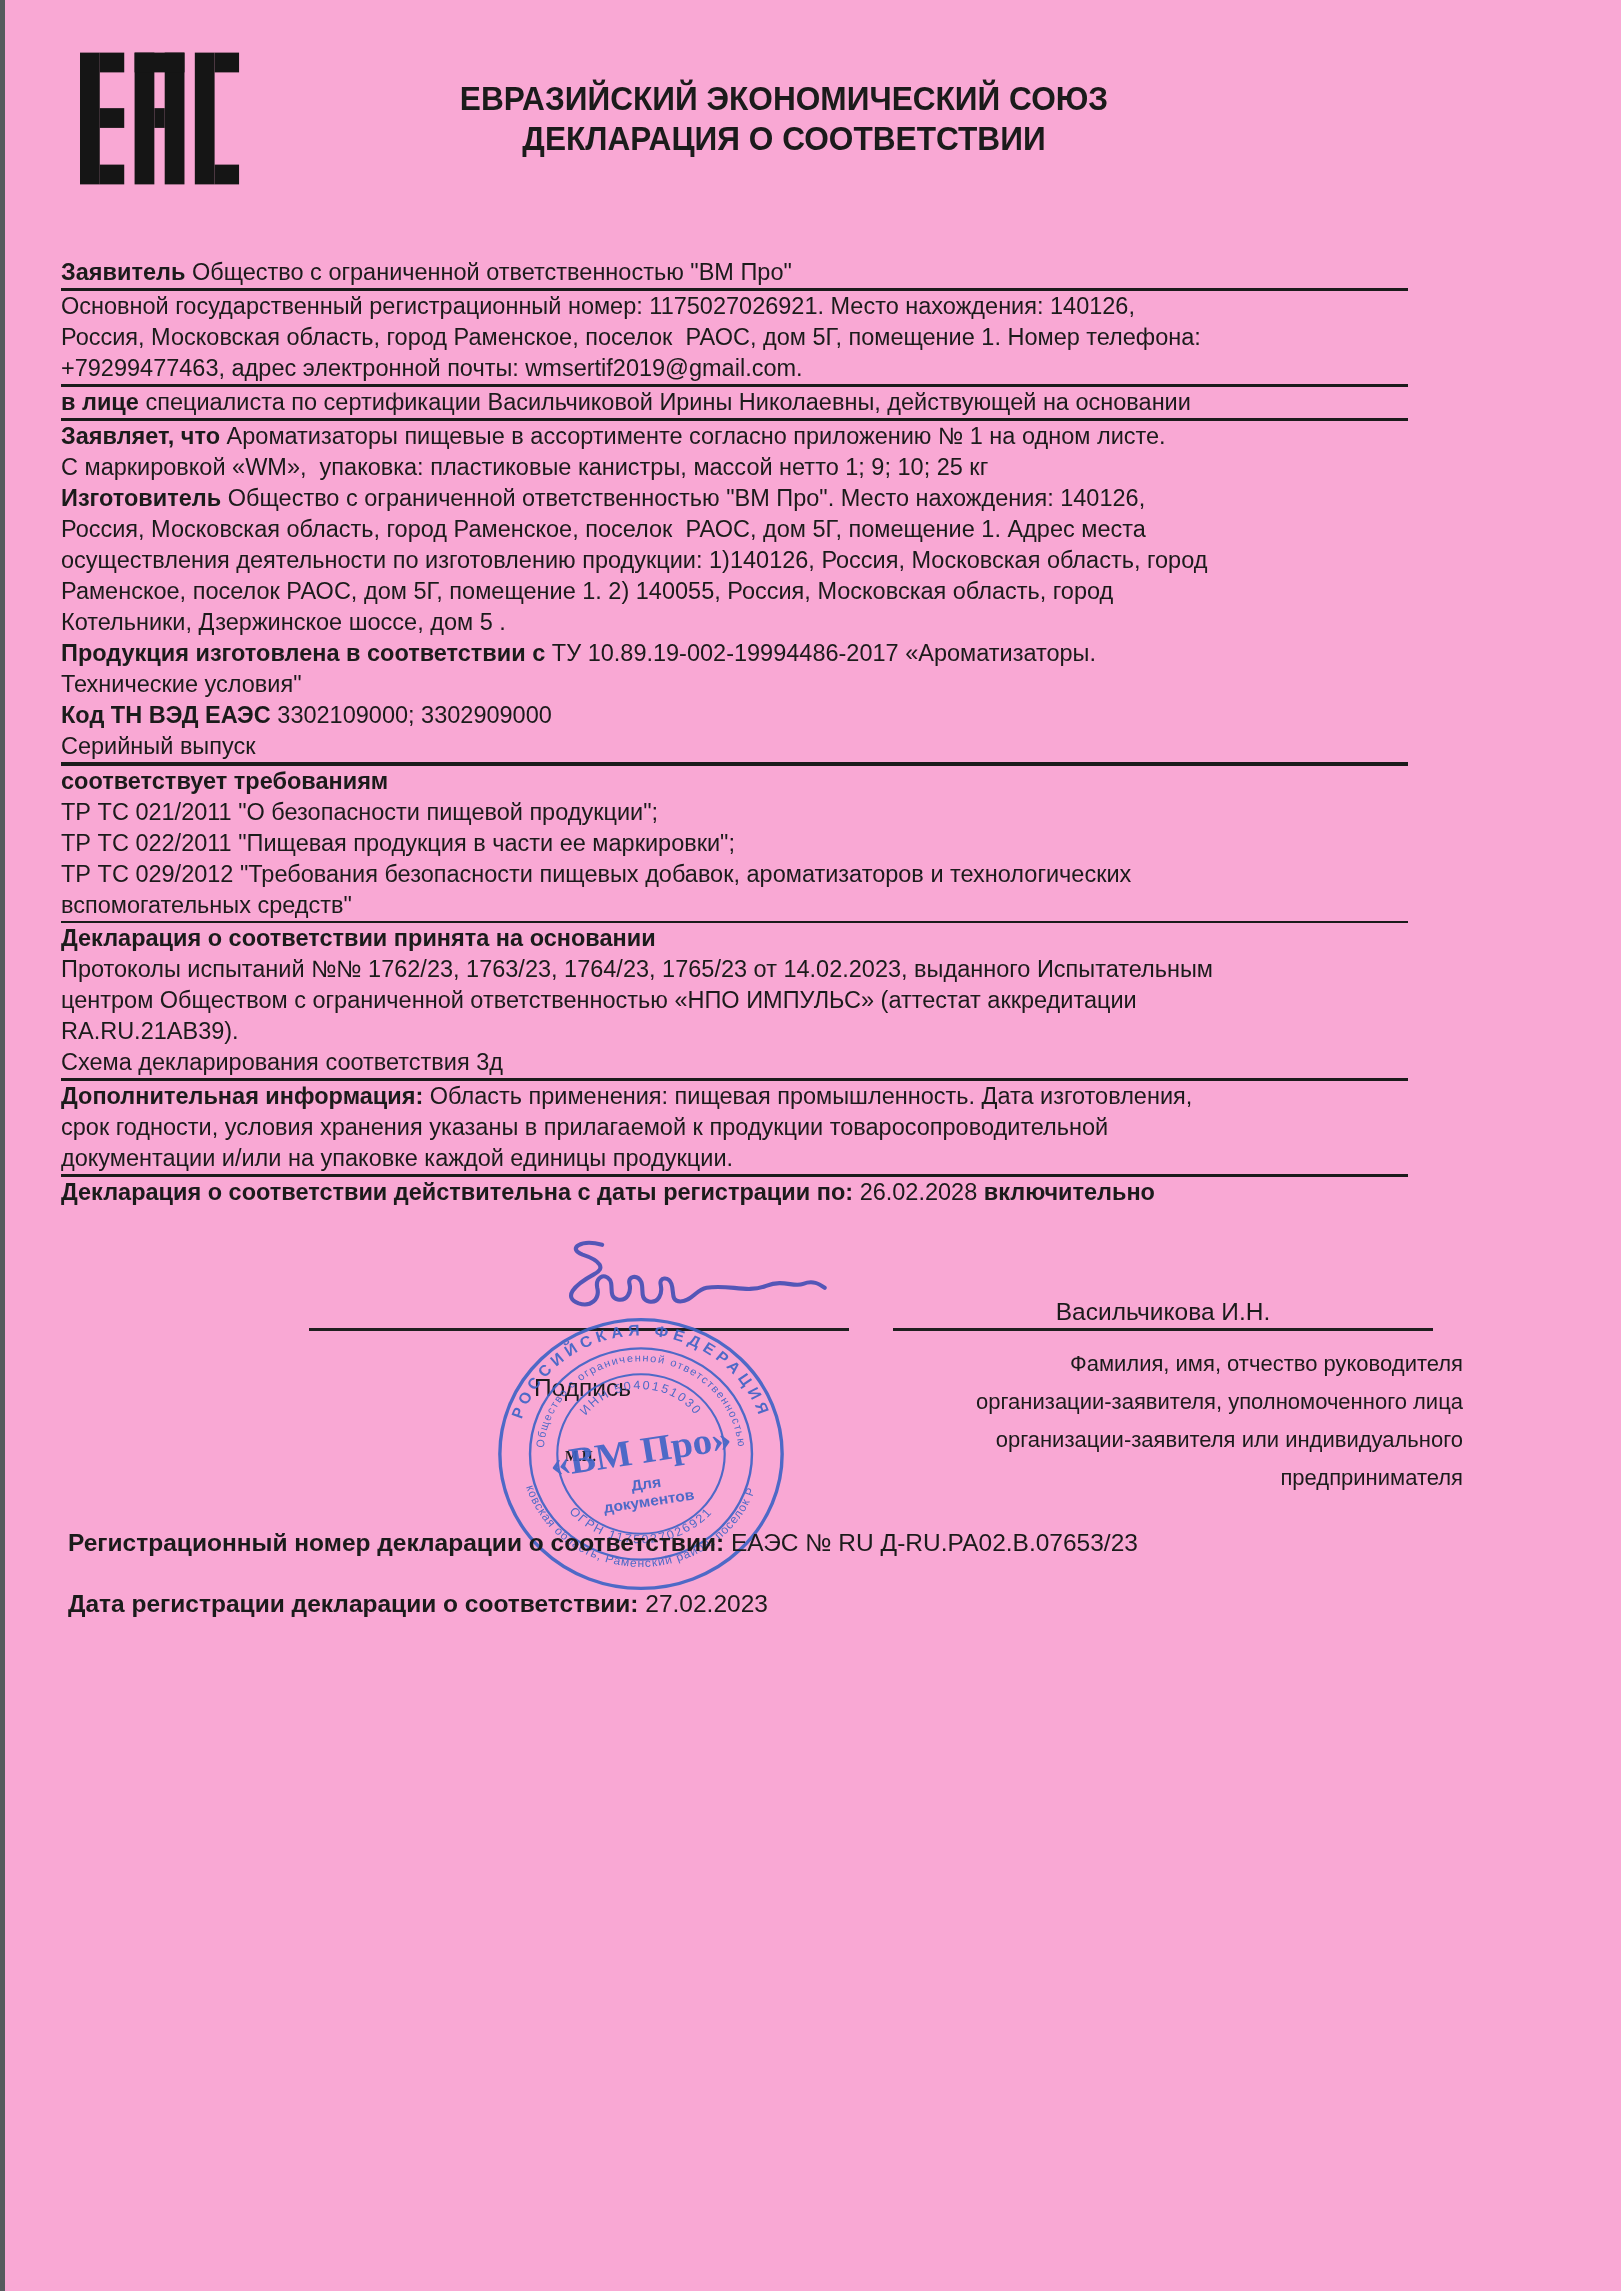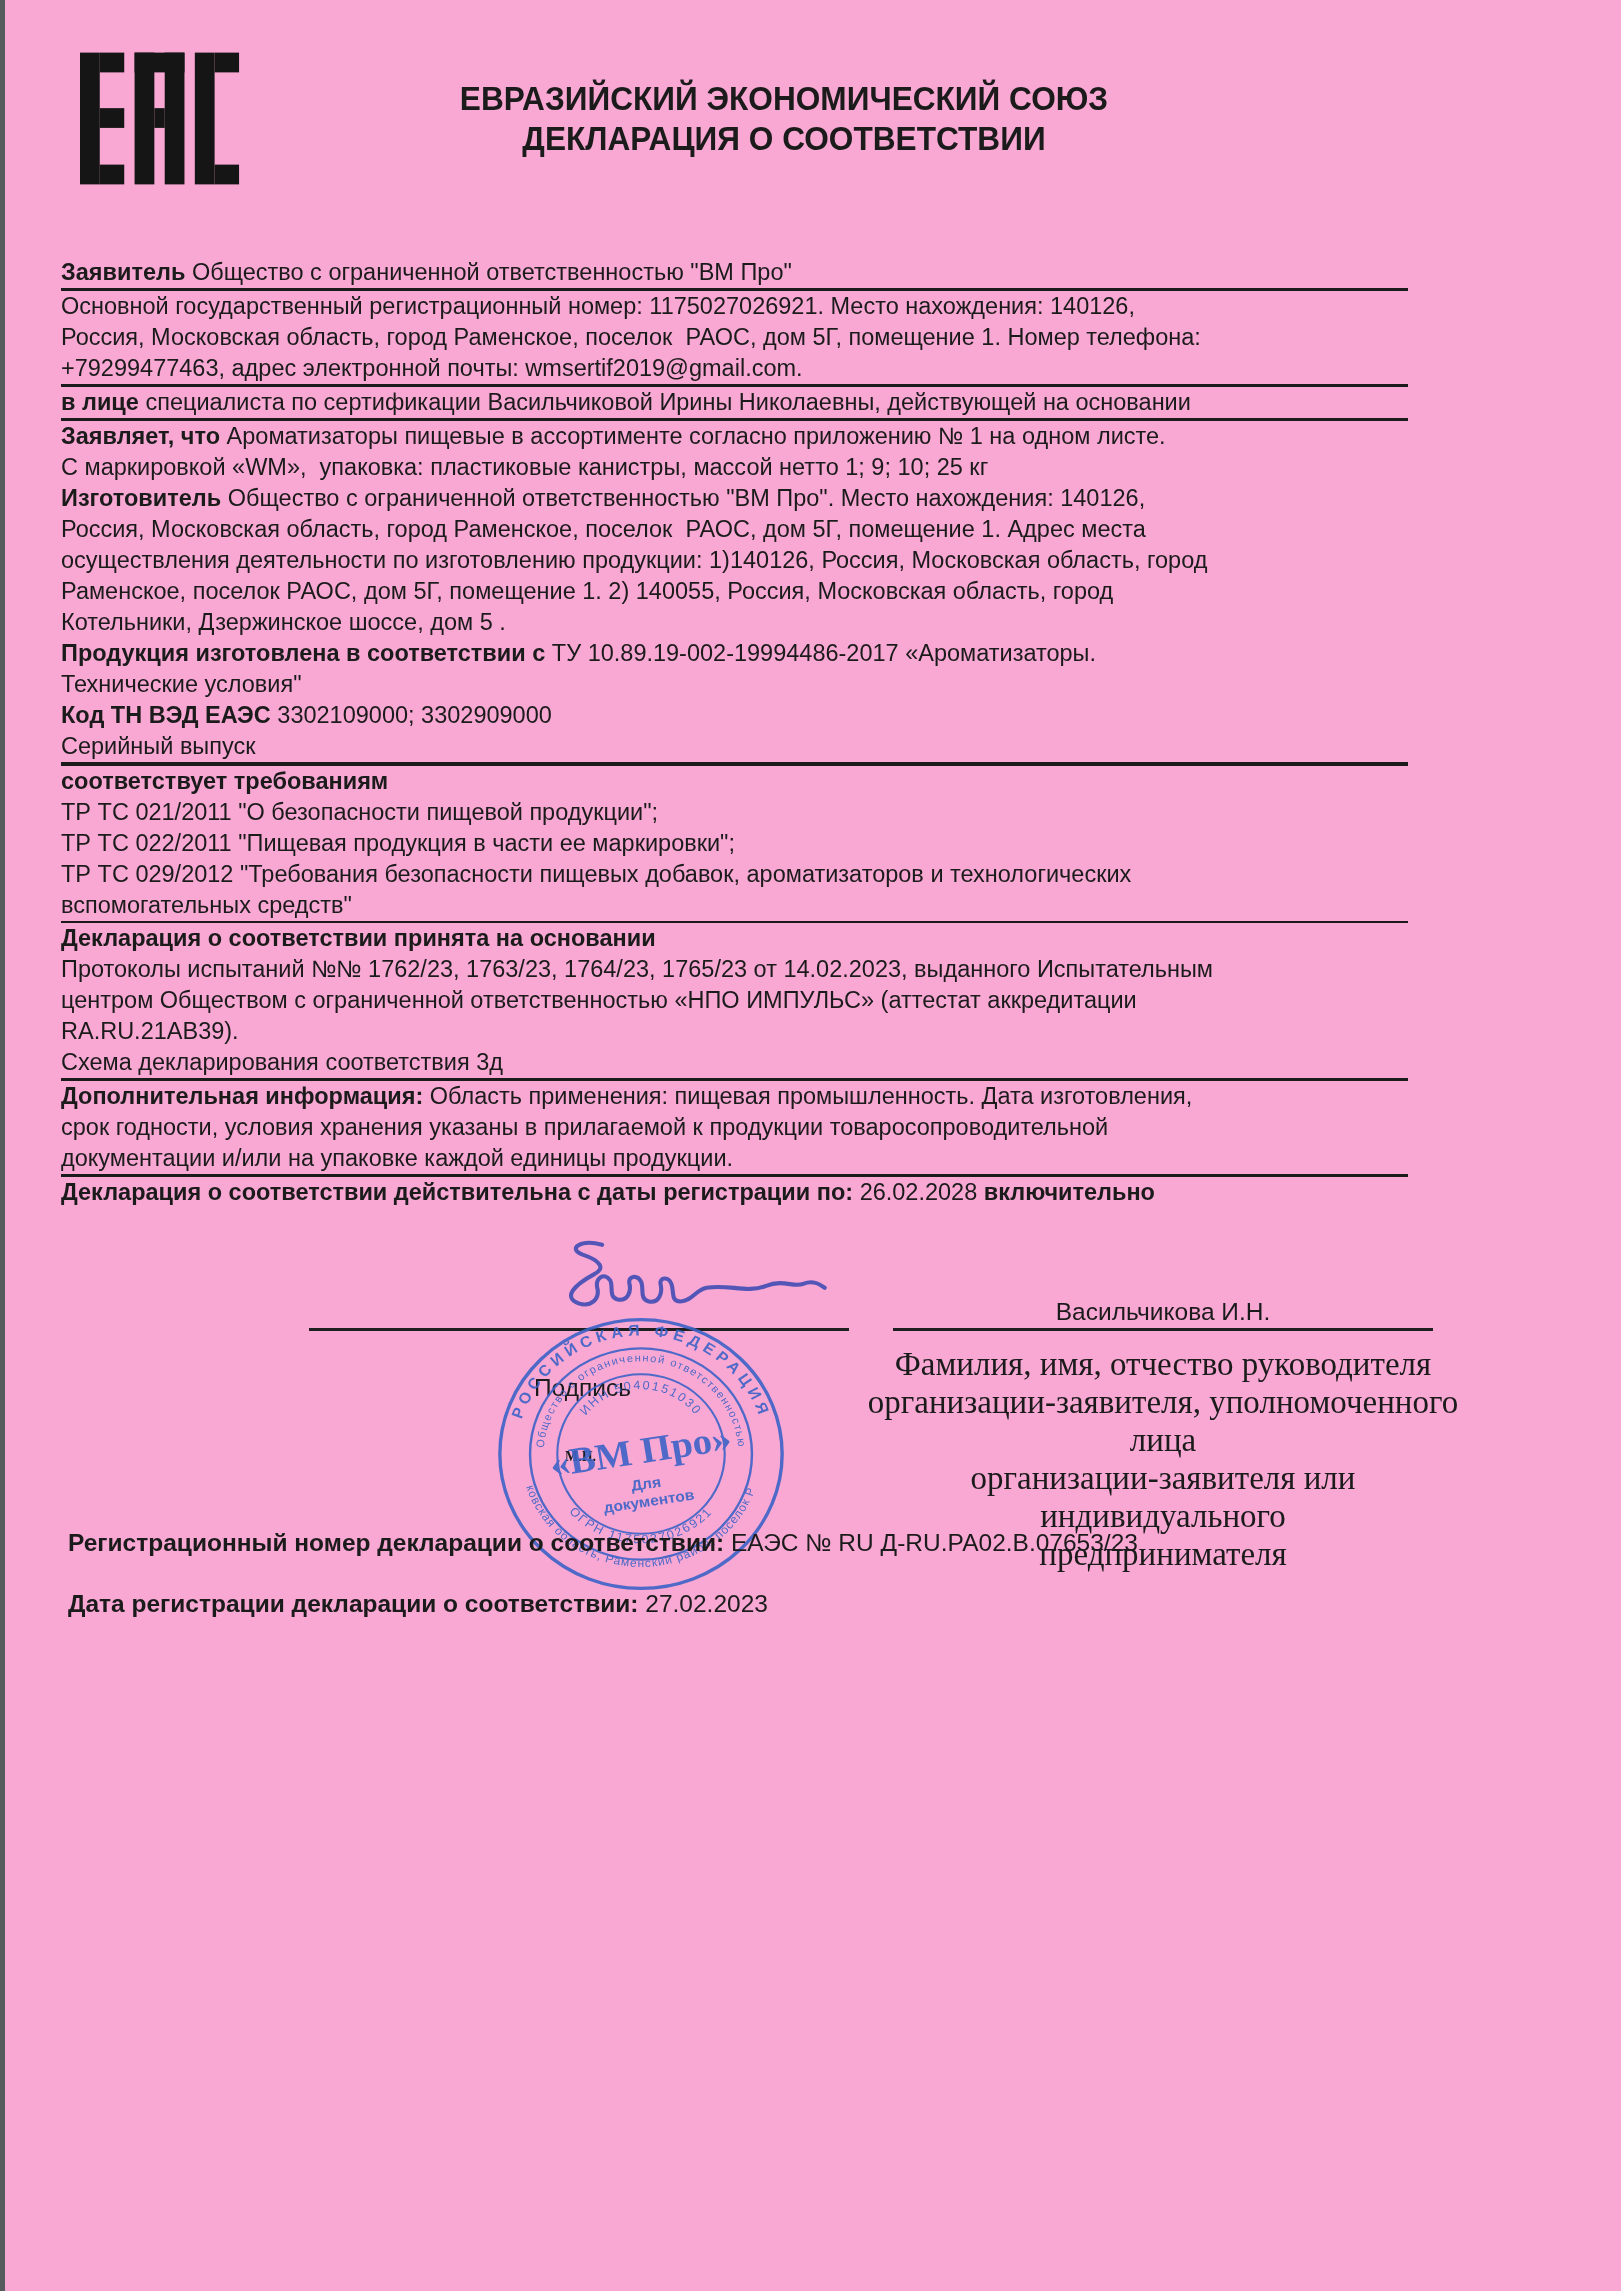--- a/index.html
+++ b/index.html
@@ -10,22 +10,22 @@
   .doc-title{position:absolute;left:392px;top:78px;width:784px;text-align:center;
              font-weight:bold;font-size:34px;line-height:40px;transform:scaleX(.93);}
   .doc-body{position:absolute;left:61px;top:257px;width:1347px;font-size:23.5px;line-height:31px;}
   .line{white-space:pre;}
   .rule{height:2.9px;background:#1b1b1b;}
   .rule.thick{height:3.9px;}
   .sig-line{position:absolute;top:1328px;height:2.9px;background:#1f1f1f;}
   .sig-line.left{left:309px;width:540px;}
   .sig-line.right{left:893px;width:540px;}
   .sig-name{position:absolute;left:893px;top:1298px;width:540px;text-align:center;font-size:24.5px;}
-  .sig-caption{position:absolute;left:863px;top:1345px;width:600px;text-align:center;
-               font-size:33px;line-height:38px;font-family:Liberation Serif, serif;}
+  .sig-caption{position:absolute;left:863px;top:1345px;width:600px;text-align:right;
+               font-size:22px;line-height:38px;}
   .podpis{position:absolute;left:534px;top:1374px;font-size:24.5px;}
   .mp{position:absolute;left:565px;top:1449px;font-family:"Liberation Serif",serif;
       font-weight:bold;font-size:14px;}
   .signature-svg{position:absolute;left:547px;top:1237px;}
   .stamp-svg{position:absolute;left:495px;top:1315px;opacity:.9;}
   .footer-row{position:absolute;left:68px;font-size:24.5px;white-space:pre;}
   .footer-row.reg{top:1529px;}
   .footer-row.date{top:1590px;}
   b{font-weight:bold;}
 </style>

